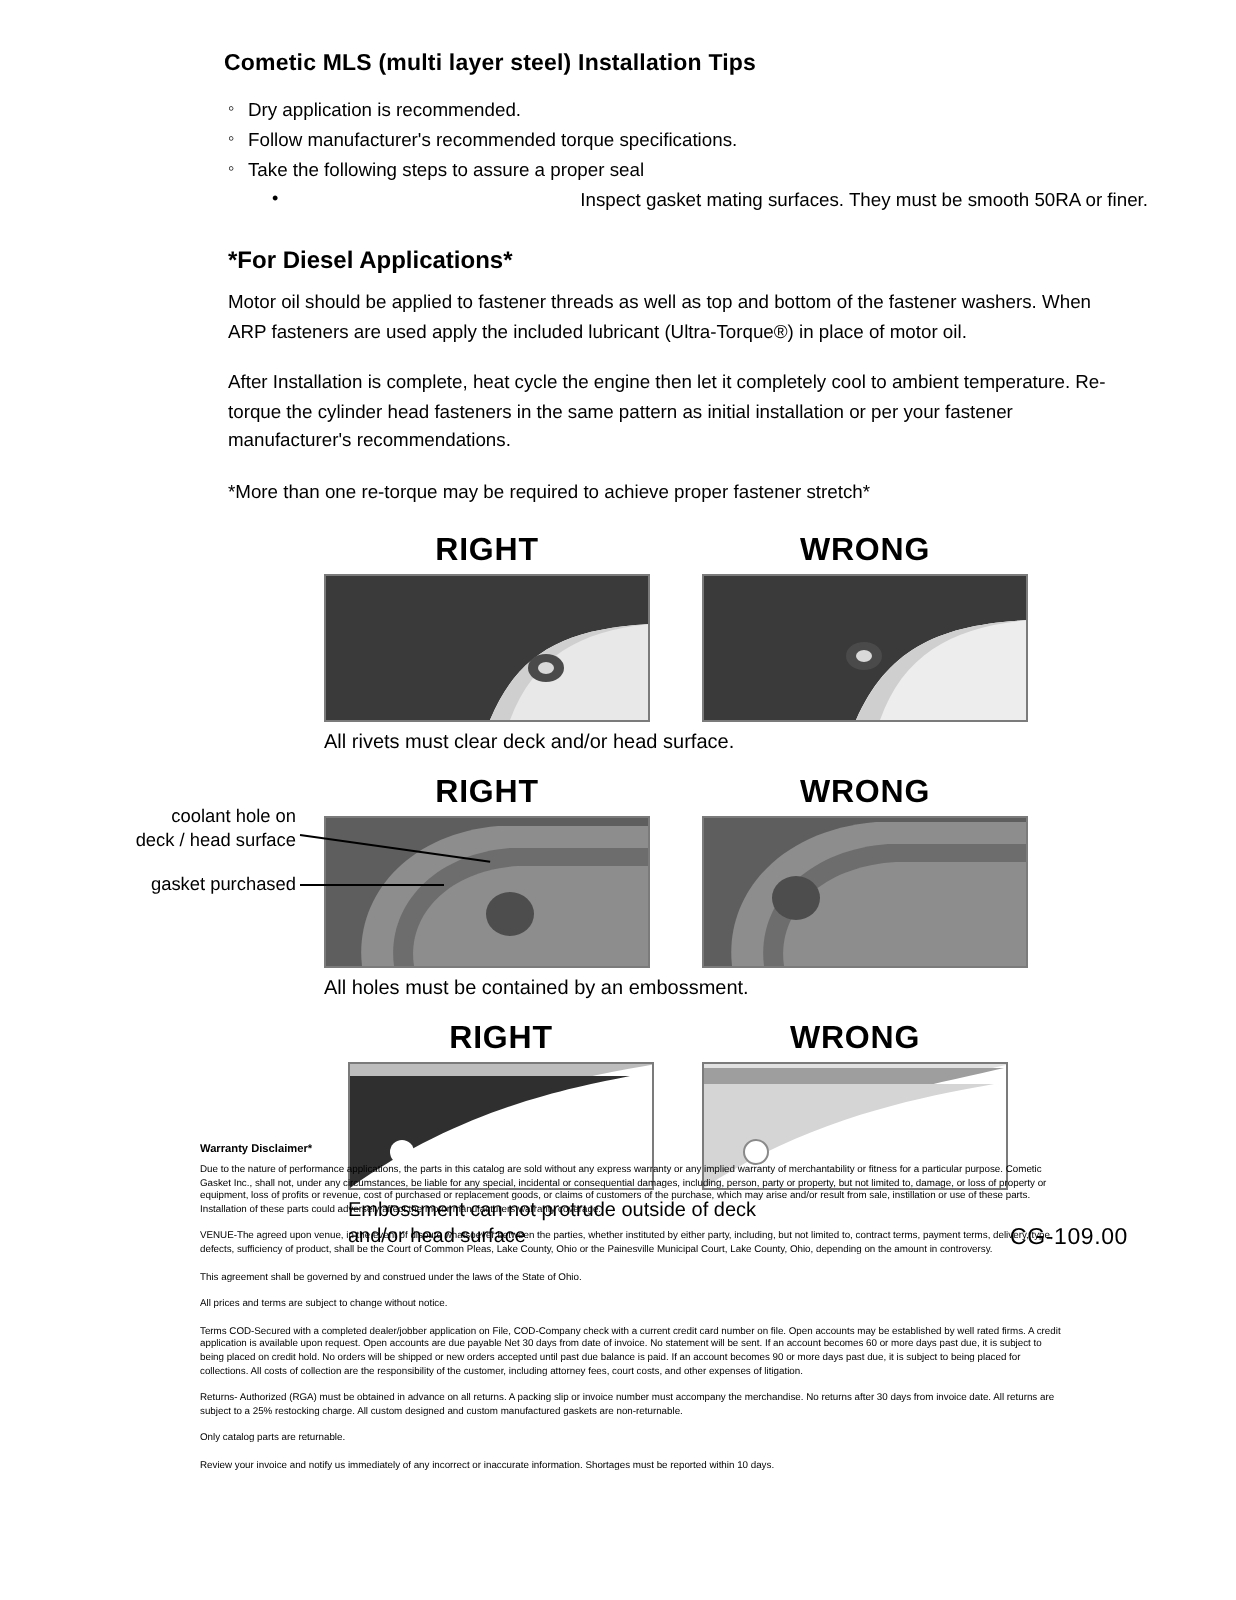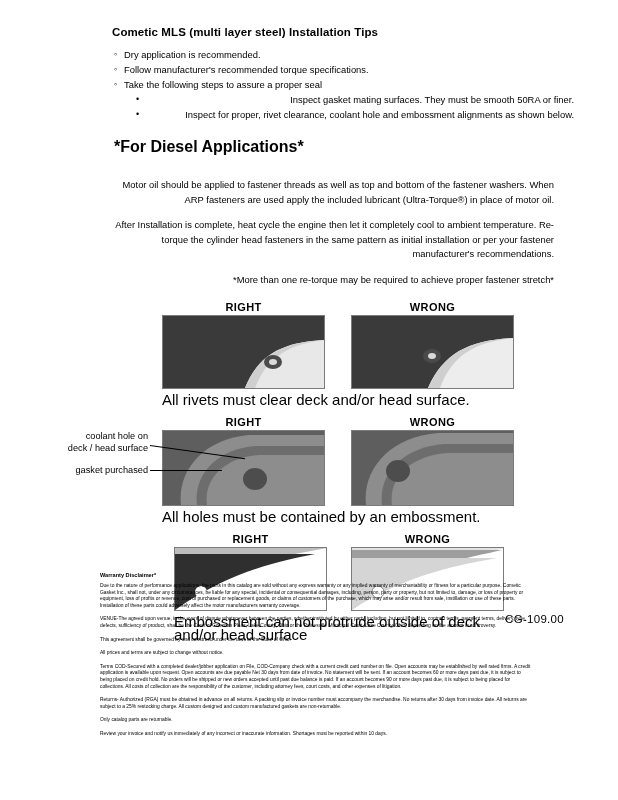--- a/index.html
+++ b/index.html
@@ -59,69 +59,68 @@
     padding-left: 10px;
   }
   .sub-list > li::before {
     content: "\2022";
     position: absolute;
     left: 0;
     top: 0;
     font-size: 9px;
   }
   h2.subtitle {
-    font-size: 16px;
+    font-size: 12px;
     font-weight: bold;
-    margin: 16px 0 22px 70px;
+    margin: 16px 0 7px 70px;
   }
   p.para {
     font-size: 9.4px;
     line-height: 14.5px;
     margin: 0 0 11px 70px;
     max-width: 440px;
-    text-align: right;
   }
   p.para.tight { margin-bottom: 0; }
 
   
   .figures {
     margin-top: 14px;
     position: relative;
   }
   .fig-group {
     margin-left: 118px;
     width: 352px;
   }
   .fig-labels {
     display: flex;
     gap: 26px;
   }
   .fig-labels .lbl {
     width: 163px;
     text-align: center;
-    font-size: 11px;
+    font-size: 16px;
     font-weight: bold;
     letter-spacing: 0.4px;
     margin-bottom: 2px;
   }
   .fig-row {
     display: flex;
     gap: 26px;
   }
   .fig-box {
     width: 163px;
     height: 72px;
     border: 1px solid #7b7b7b;
     position: relative;
     overflow: hidden;
     background: #ffffff;
   }
   .fig-box.tall { height: 74px; }
   .cap {
-    font-size: 15px;
+    font-size: 10px;
     margin: 4px 0 0 0;
     line-height: 13px;
   }
 
   
   .callout {
     position: absolute;
     font-size: 9.2px;
     text-align: right;
     line-height: 12px;
@@ -165,21 +164,20 @@
 
   <h1 class="title">Cometic MLS (multi layer steel) Installation Tips</h1>
 
   <ul class="bullet-list">
     <li><span>Dry application is recommended.</span></li>
     <li><span>Follow manufacturer's recommended torque specifications.</span></li>
     <li>
       <span>Take the following steps to assure a proper seal</span>
       <ul class="sub-list">
         <li><span>Inspect gasket mating surfaces.  They must be smooth 50RA or finer.</span></li>
-        <li><span>Inspect for proper, rivet clearance, coolant hole and embossment alignments as shown below.</span></li>
       </ul>
     </li>
   </ul>
 
   <h2 class="subtitle">*For Diesel Applications*</h2>
   <p class="para">Motor oil should be applied to fastener threads as well as top and bottom of the fastener washers. When ARP fasteners are used apply the included lubricant (Ultra-Torque®) in place of motor oil.</p>
   <p class="para">After Installation is complete, heat cycle the engine then let it completely cool to ambient temperature. Re-torque the cylinder head fasteners in the same pattern as initial installation or per your fastener manufacturer's recommendations.</p>
   <p class="para tight">*More than one re-torque may be required to achieve proper fastener stretch*</p>
 
   <div class="figures">

